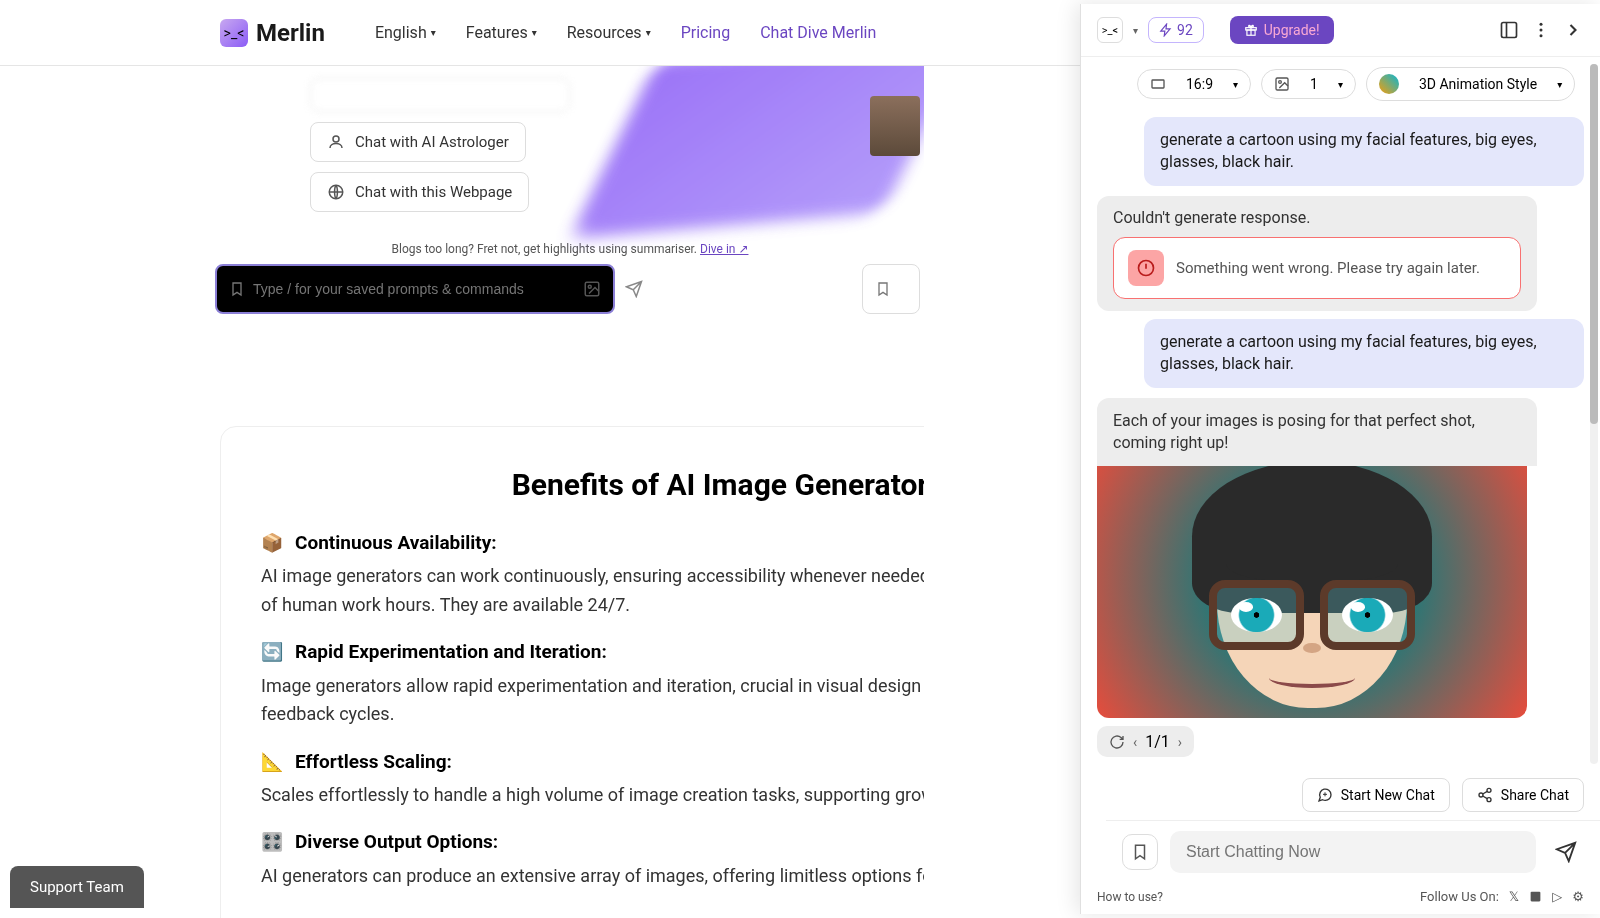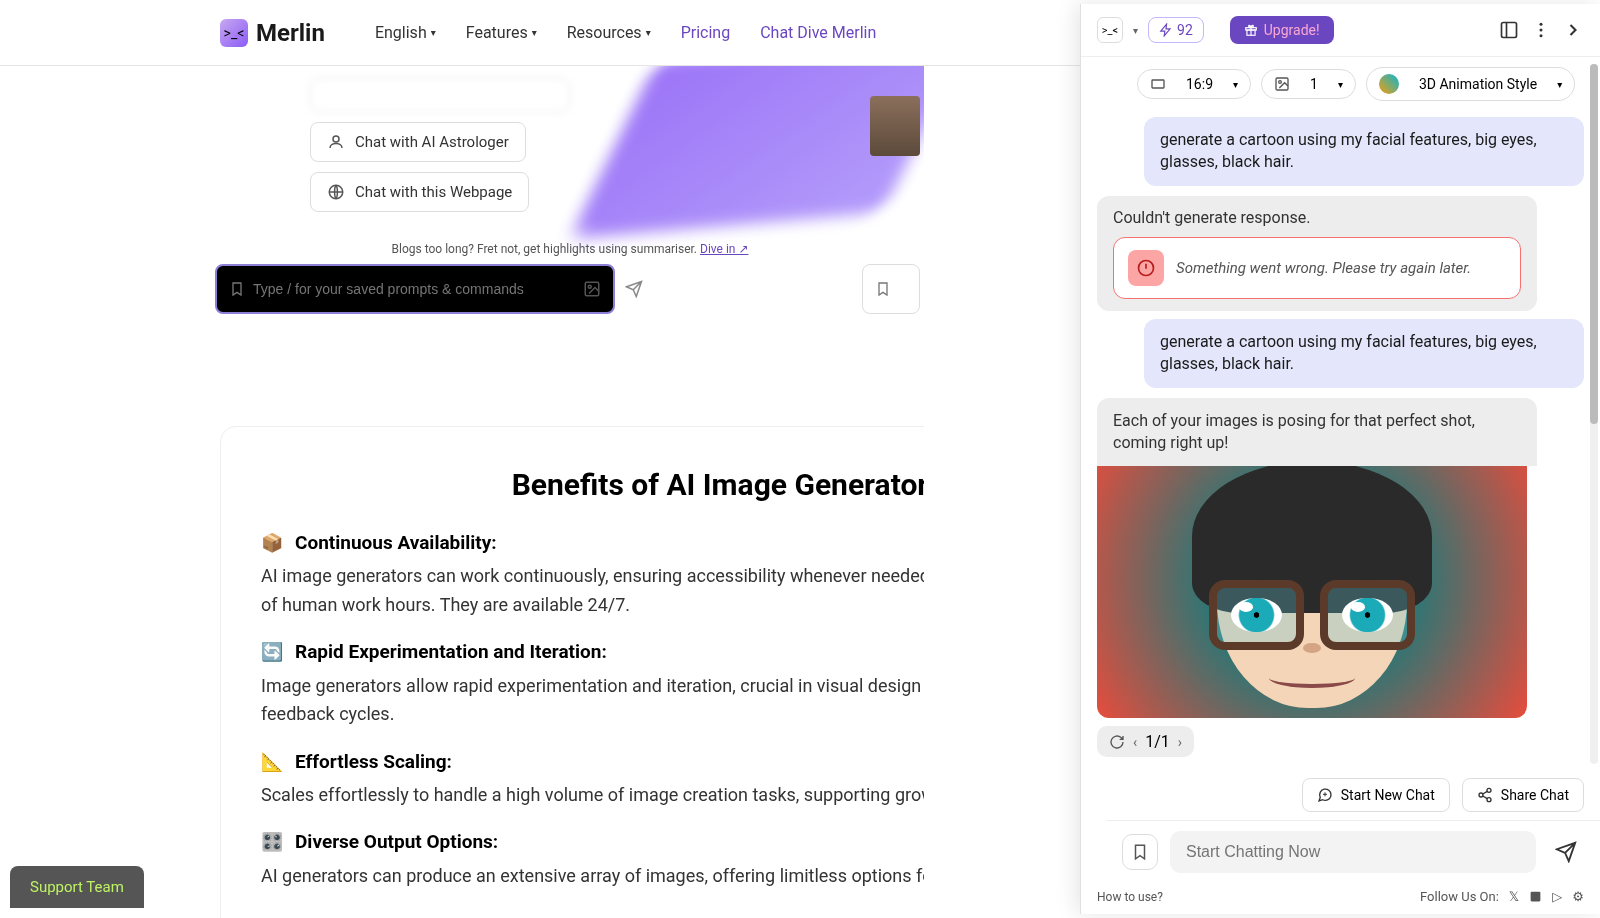--- a/index.html
+++ b/index.html
@@ -35,42 +35,42 @@
 
 
 .benefits { position: absolute; top: 360px; left: 220px; width: 1000px; border: 1px solid #eee; border-radius: 16px; padding: 40px; background: #fff; }
 .benefits h2 { text-align: center; font-size: 30px; font-weight: 700; margin-bottom: 28px; }
 .benefit-item { margin-bottom: 20px; }
 .benefit-title { font-size: 19px; font-weight: 700; display: flex; align-items: center; gap: 10px; margin-bottom: 8px; }
 .benefit-icon { width: 24px; height: 24px; display: inline-flex; align-items: center; justify-content: center; font-size: 18px; }
 .benefit-body { font-size: 18px; color: #333; line-height: 1.6; }
 
 
-.support-btn { position: absolute; bottom: 10px; left: 10px; background: #555; color: #bef264; padding: 12px 20px; border-radius: 8px 8px 0 0; font-size: 15px; cursor: pointer; }
+.support-btn { position: absolute; bottom: 10px; left: 10px; background: #555; color: #ffffff; padding: 12px 20px; border-radius: 8px 8px 0 0; font-size: 15px; cursor: pointer; }
 
 
 .side-panel { position: absolute; top: 4px; right: 0; width: 520px; height: 910px; background: #fff; border-left: 1px solid #e0e0e0; box-shadow: -4px 0 20px rgba(0,0,0,.1); display: flex; flex-direction: column; z-index: 10; }
 .panel-header { display: flex; align-items: center; padding: 12px 16px; gap: 10px; border-bottom: 1px solid #eee; }
 .panel-logo { width: 26px; height: 26px; border: 1px solid #ddd; border-radius: 6px; display: flex; align-items: center; justify-content: center; font-size: 11px; }
 .panel-header-chev { font-size: 10px; color: #666; cursor: pointer; }
 .credits-pill { border: 1px solid #c4b5fd; color: #6b46c1; padding: 4px 10px; border-radius: 8px; display: flex; align-items: center; gap: 4px; font-size: 14px; cursor: pointer; }
 .upgrade-pill { background: #6b46c1; color: #f9a8d4; padding: 6px 14px; border-radius: 8px; display: flex; align-items: center; gap: 6px; font-size: 14px; cursor: pointer; margin-left: 16px; }
 .header-spacer { flex: 1; }
 .header-icon { width: 22px; height: 22px; color: #333; cursor: pointer; display: flex; align-items: center; justify-content: center; font-size: 18px; }
 
 
 .options-row { display: flex; gap: 10px; padding: 10px 16px; align-items: center; }
 .option-pill { border: 1px solid #ddd; border-radius: 20px; padding: 6px 12px; display: flex; align-items: center; gap: 20px; font-size: 14px; cursor: pointer; }
 .style-avatar { width: 20px; height: 20px; border-radius: 50%; background: linear-gradient(45deg, #f59e0b, #06b6d4); }
 
 
 .chat-scroll { flex: 1; overflow-y: auto; padding: 0 16px 10px; position: relative; }
 .msg-user { background: #e4e7fb; border-radius: 12px; padding: 12px 16px; margin: 6px 0 10px auto; max-width: 440px; font-size: 16px; color: #1a1a1a; line-height: 1.4; }
 .msg-system { background: #ededed; border-radius: 12px; padding: 12px 16px; margin: 8px 0; max-width: 440px; font-size: 16px; color: #333; }
-.error-box { background: #fff; border: 1.5px solid #f87171; border-radius: 12px; padding: 12px 14px; display: flex; align-items: center; gap: 12px; margin-top: 10px; font-style: italic; }
+.error-box { background: #fff; border: 1.5px solid #f87171; border-radius: 12px; padding: 12px 14px; display: flex; align-items: center; gap: 12px; margin-top: 10px; }
 .error-icon { width: 36px; height: 36px; background: #fca5a5; border-radius: 8px; display: flex; align-items: center; justify-content: center; color: #b91c1c; font-size: 18px; flex-shrink: 0; }
 .error-text { font-size: 15px; color: #555; }
 .msg-assistant { margin: 8px 0; max-width: 440px; }
 .msg-assistant-text { background: #ededed; border-radius: 12px 12px 0 0; padding: 12px 16px; font-size: 16px; color: #333; line-height: 1.4; }
 .generated-image { width: 430px; height: 252px; border-radius: 0 0 12px 12px; overflow: hidden; position: relative; background: radial-gradient(circle at 50% 45%, #2a2a2a 0%, #1a7a7a 35%, #e74c3c 100%); }
 .face-base { position: absolute; top: 8%; left: 28%; width: 44%; height: 88%; background: #f5d5b8; border-radius: 50% 50% 48% 48%; }
 .hair { position: absolute; top: -2%; left: 22%; width: 56%; height: 60%; background: #2a2a2a; border-radius: 50% 50% 20% 20%; }
 .hair-bang { position: absolute; top: 28%; left: 30%; width: 40%; height: 18%; background: #2a2a2a; border-radius: 0 0 40% 40%; }
 .glasses { position: absolute; top: 45%; left: 26%; width: 48%; height: 28%; display: flex; justify-content: space-between; }
 .lens { width: 46%; height: 100%; border: 8px solid #5c3a2a; border-radius: 16px; background: rgba(100,200,210,.3); position: relative; }

